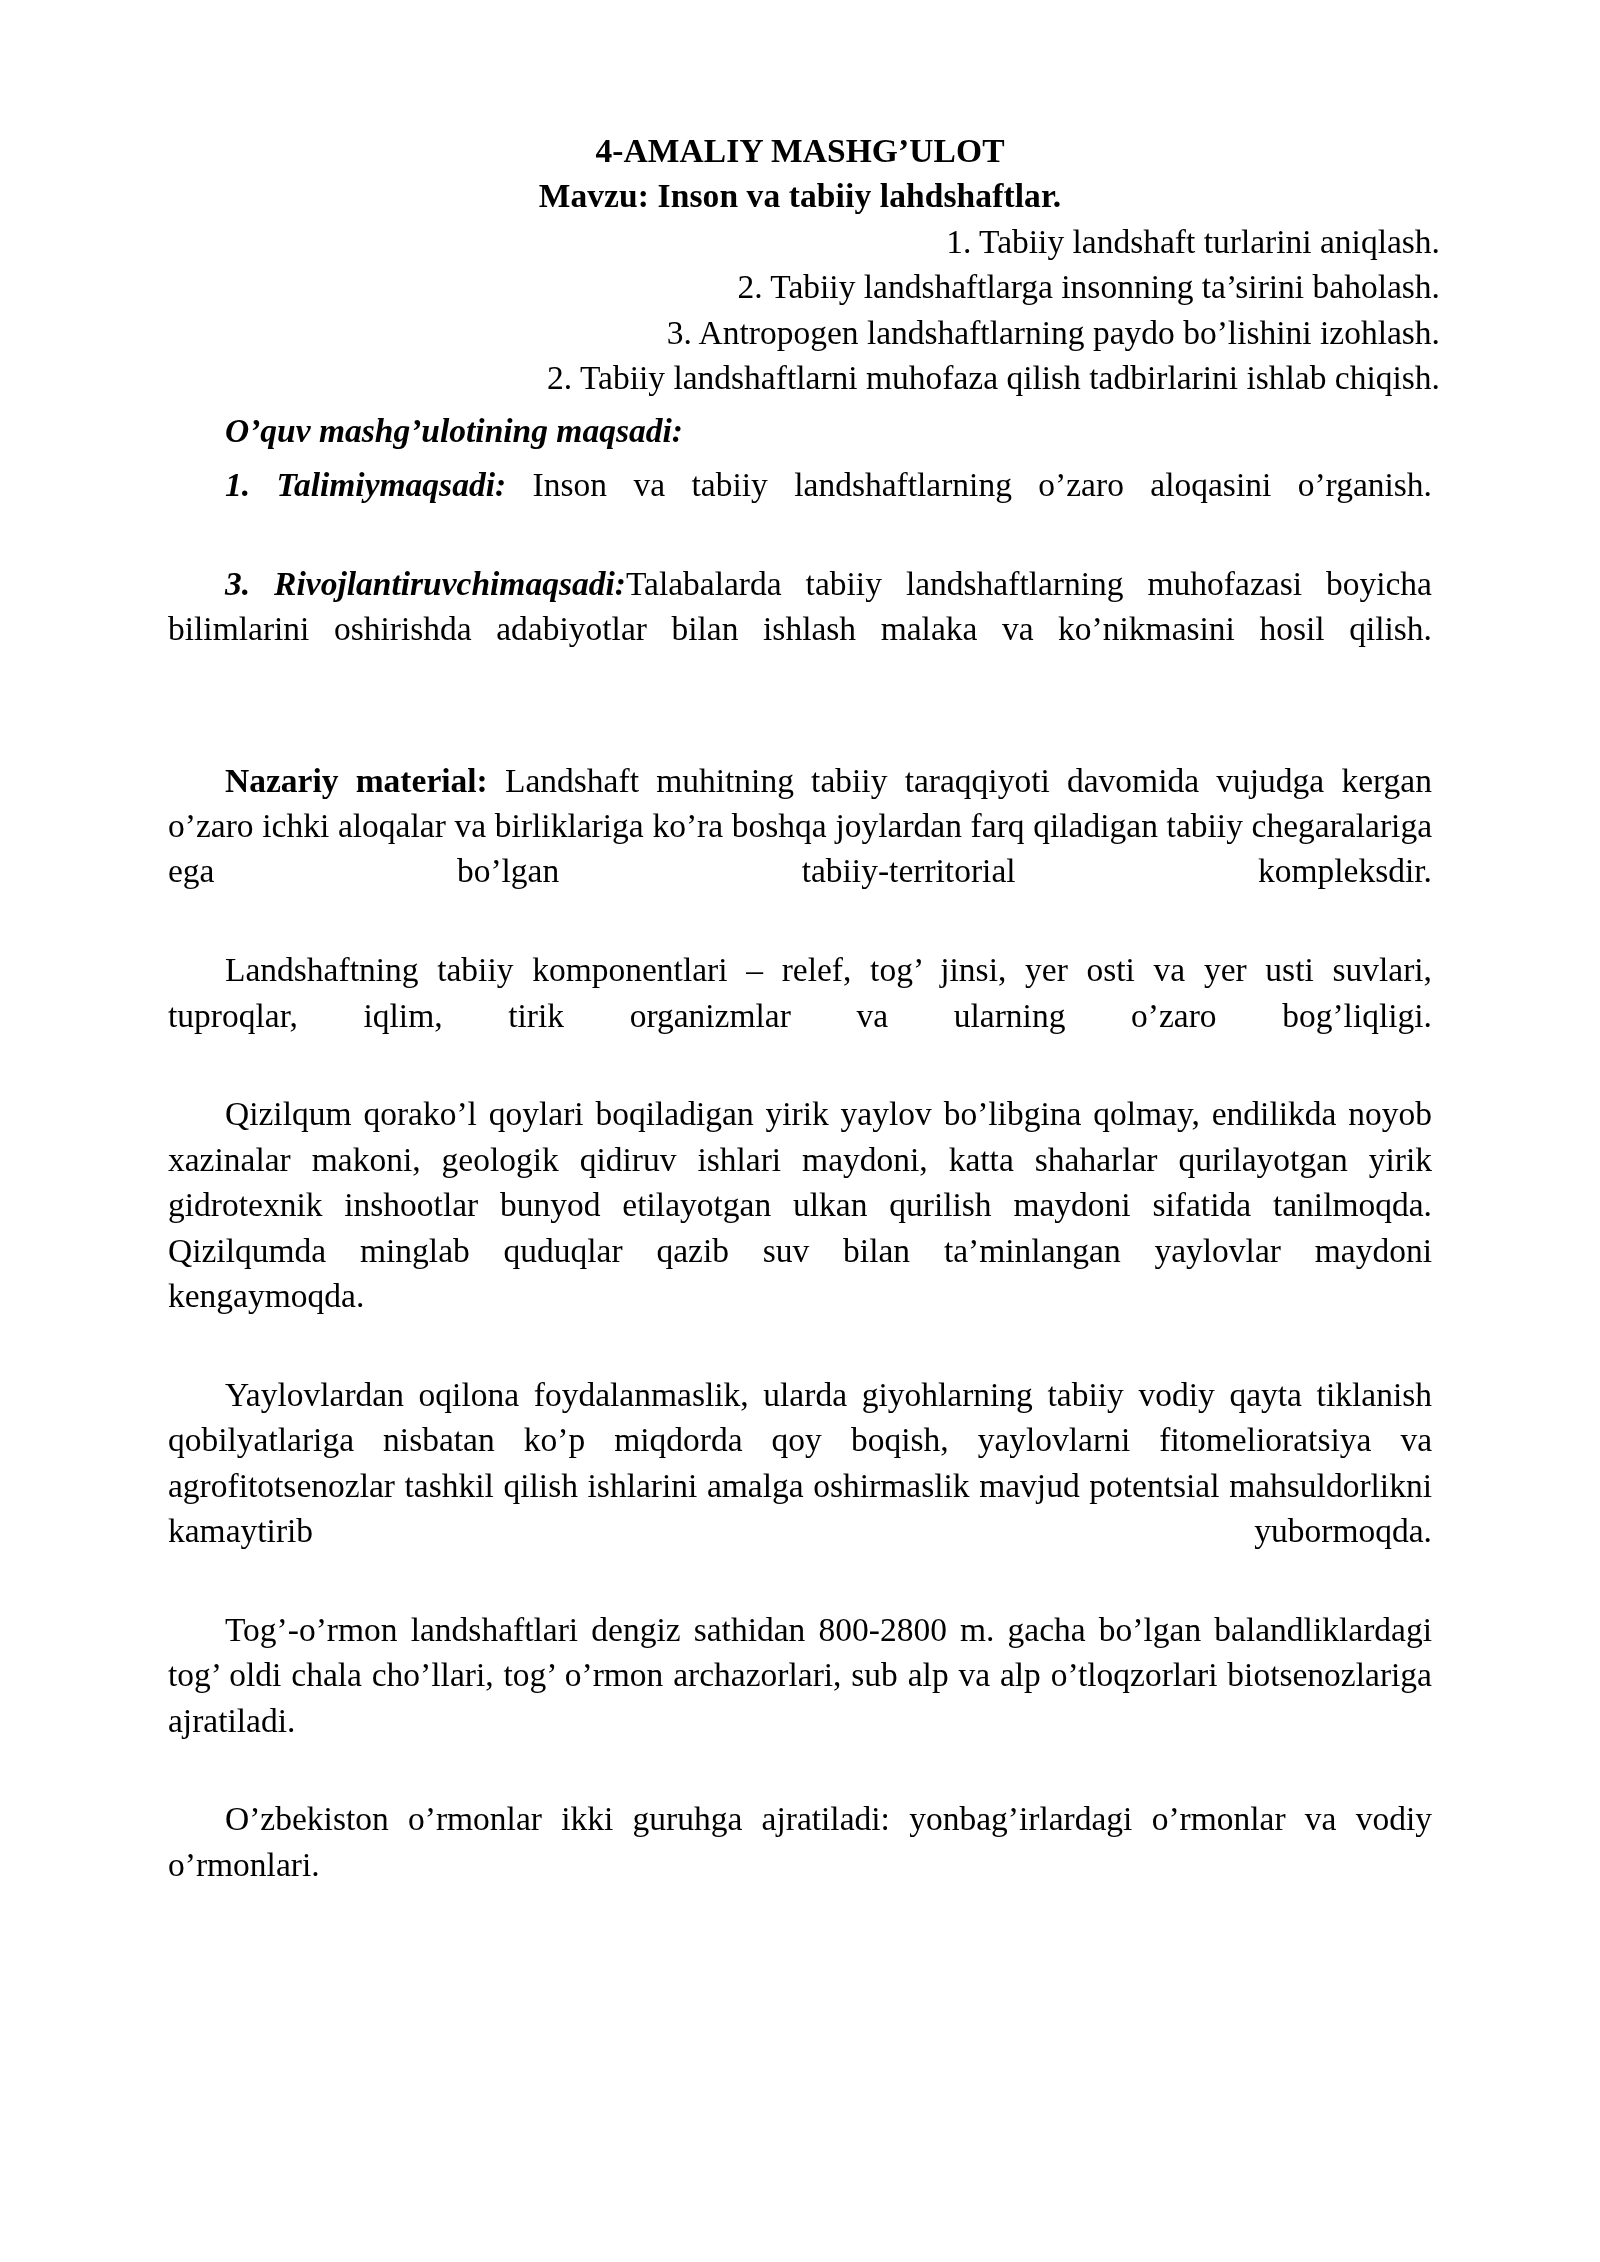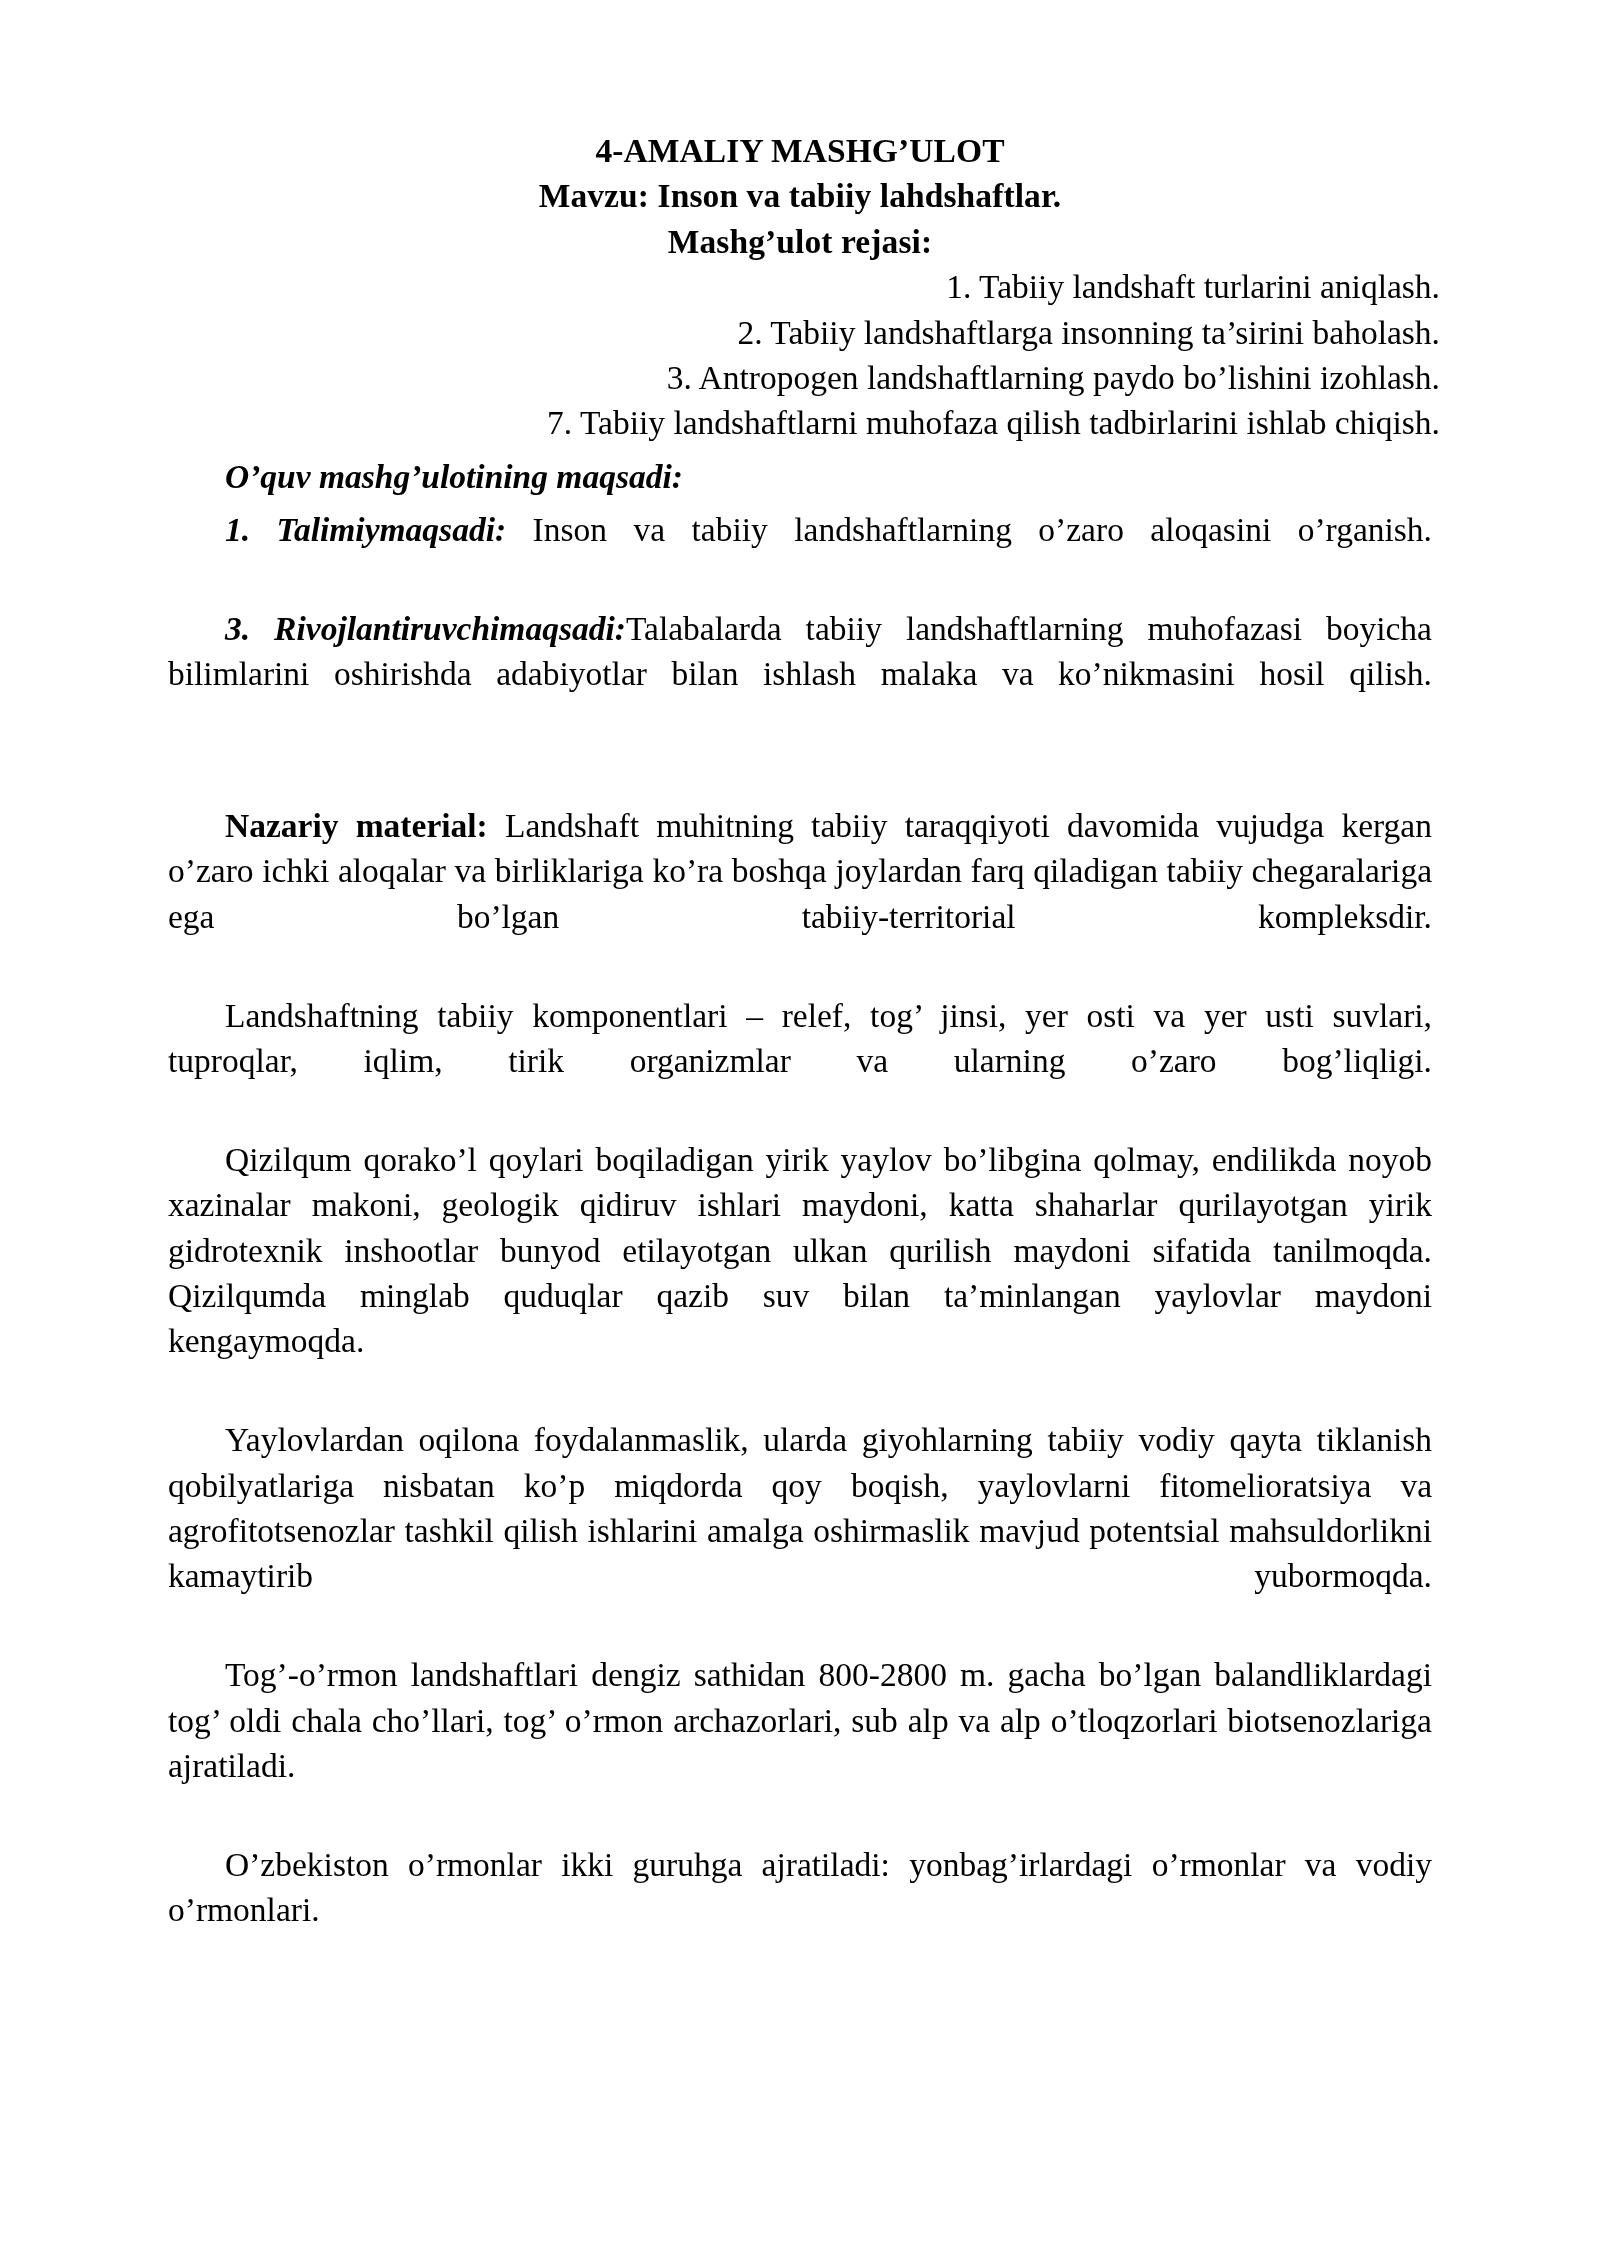--- a/index.html
+++ b/index.html
@@ -75,28 +75,27 @@
 </style>
 </head>
 <body>
 
 <div class="page">
   <div class="doc">
 
     <div class="title-block">
       <div class="heading">4-AMALIY MASHG’ULOT</div>
       <div class="heading">Mavzu: Inson va tabiiy lahdshaftlar.</div>
-      <div class="heading">Mashg’ulot rejasi:</div>
     </div>
 
     <div>
       <div class="plan-item">1. Tabiiy landshaft turlarini aniqlash.</div>
       <div class="plan-item">2. Tabiiy landshaftlarga insonning ta’sirini baholash.</div>
       <div class="plan-item">3. Antropogen landshaftlarning paydo bo’lishini izohlash.</div>
-      <div class="plan-item">7. Tabiiy landshaftlarni muhofaza qilish tadbirlarini ishlab chiqish.</div>
+      <div class="plan-item">2. Tabiiy landshaftlarni muhofaza qilish tadbirlarini ishlab chiqish.</div>
     </div>
 
     <p class="para nostretch">
       <span class="bi">O’quv mashg’ulotining maqsadi:</span>
     </p>
 
     <p class="para"><span class="bi">1.</span> <span class="bi">Talimiymaqsadi:</span><span> Inson va tabiiy landshaftlarning o’zaro aloqasini o’rganish.</span></p>
 
 
     <p class="para"><span class="bi">3.</span> <span class="bi">Rivojlantiruvchimaqsadi:</span><span>Talabalarda tabiiy landshaftlarning muhofazasi boyicha bilimlarini oshirishda adabiyotlar bilan ishlash malaka va ko’nikmasini hosil qilish.</span></p>

